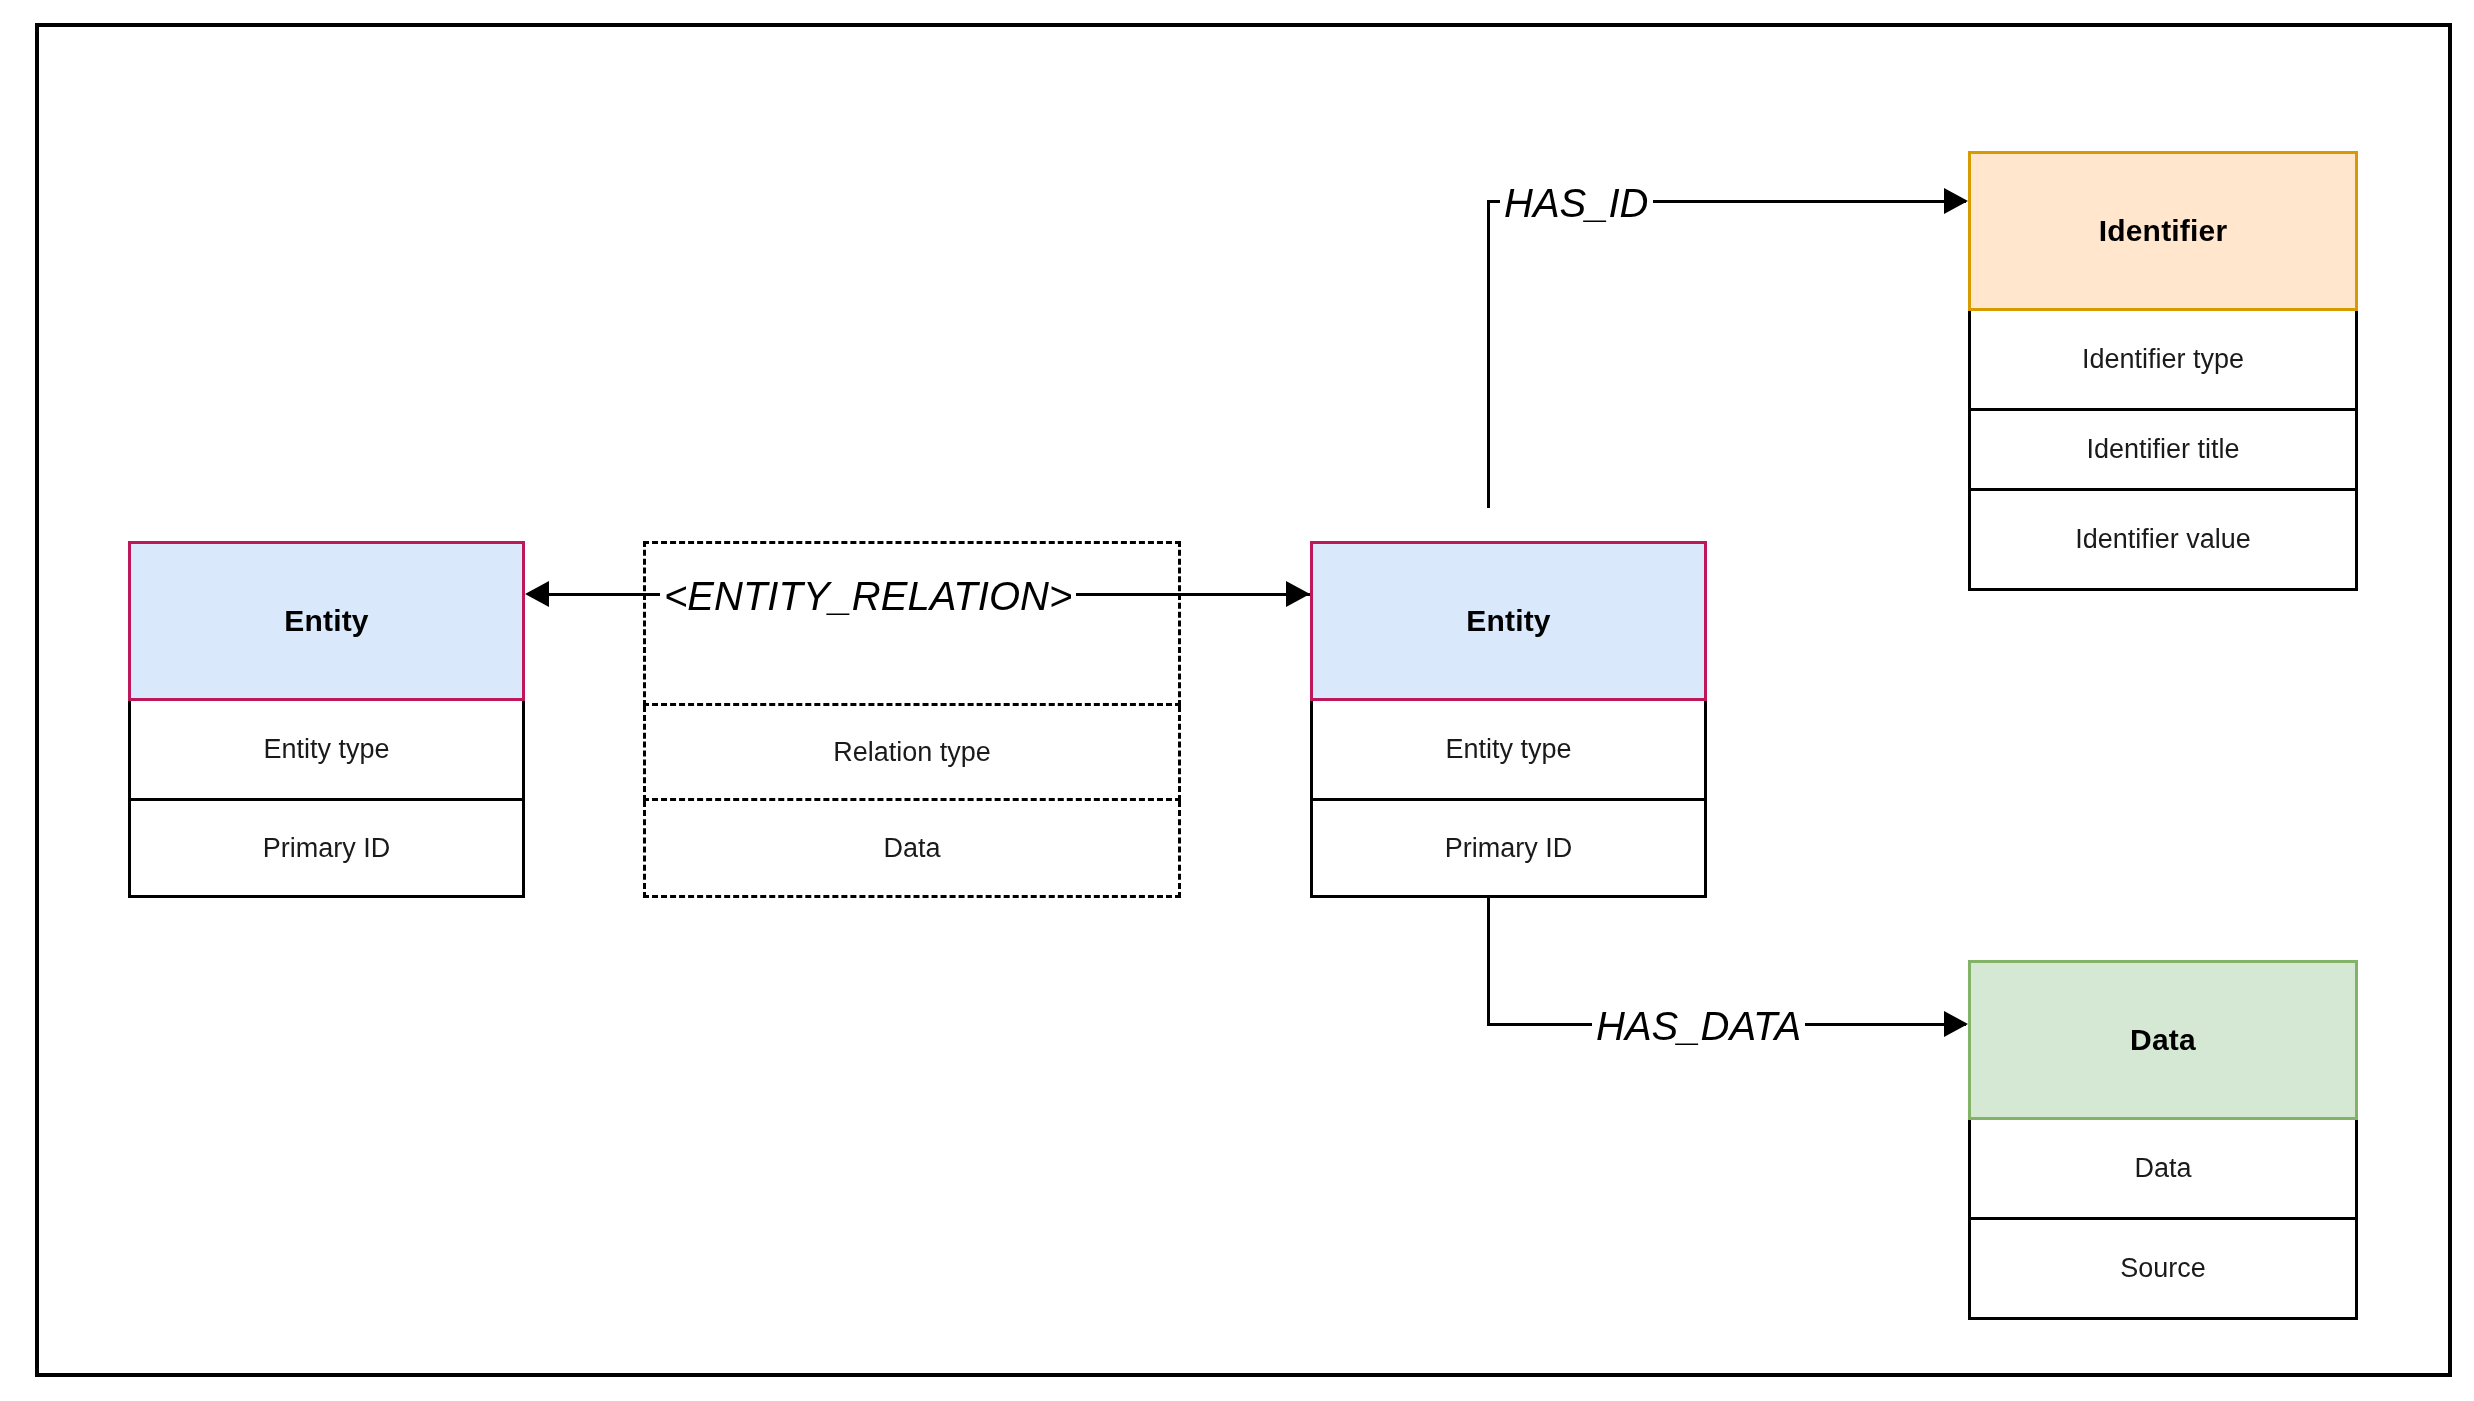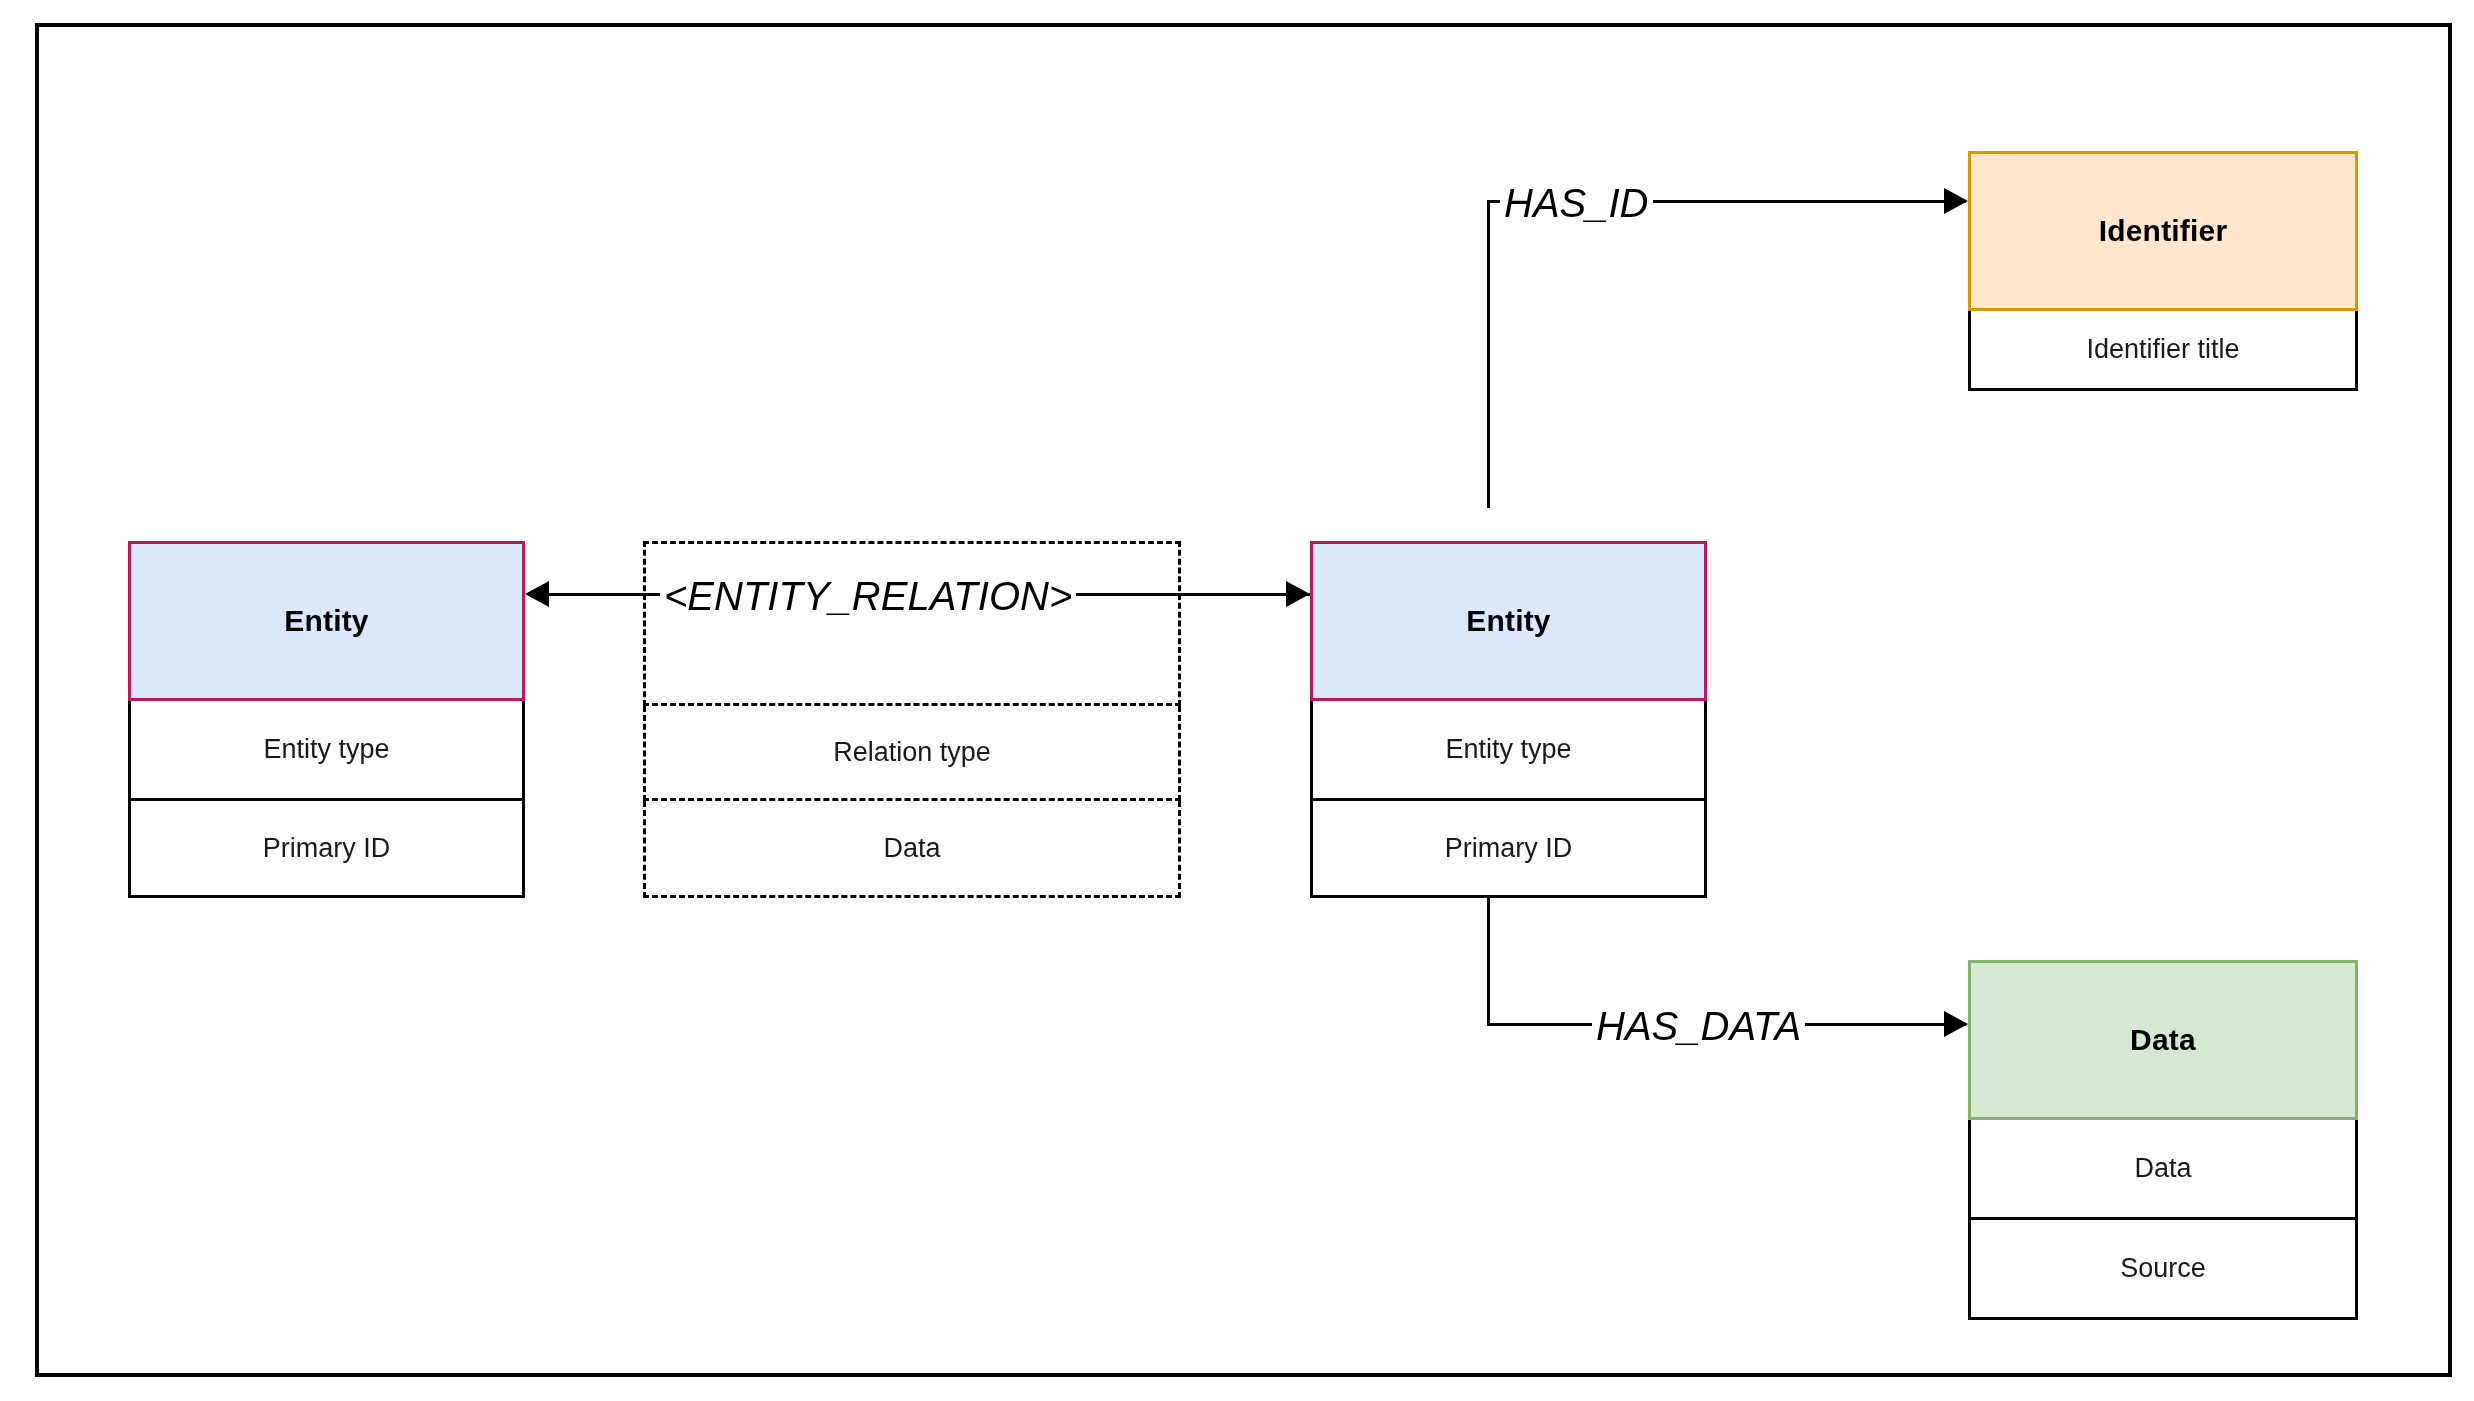--- a/index.html
+++ b/index.html
@@ -178,21 +178,23 @@
   <div class="edge-label" style="left:660px; top:576px;">&lt;ENTITY_RELATION&gt;</div>
 
   <div class="node entity solid" style="left:1310px; top:505px; width:397px;">
     <div class="hdr" style="height:160px;">Entity</div>
     <div class="row" style="height:100px;">Entity type</div>
     <div class="row" style="height:97px;">Primary ID</div>
   </div>
 
   <div class="node identifier solid" style="left:1968px; top:115px; width:390px;">
     <div class="hdr" style="height:160px;">Identifier</div>
+    <div class="row" style="height:100px;">Identifier type</div>
     <div class="row" style="height:80px;">Identifier title</div>
+    <div class="row" style="height:100px;">Identifier value</div>
   </div>
 
   <div class="edge-label" style="left:1500px; top:183px;">HAS_ID</div>
 
   <div class="node datanode solid" style="left:1968px; top:924px; width:390px;">
     <div class="hdr" style="height:160px;">Data</div>
     <div class="row" style="height:100px;">Data</div>
     <div class="row" style="height:100px;">Source</div>
   </div>
 

